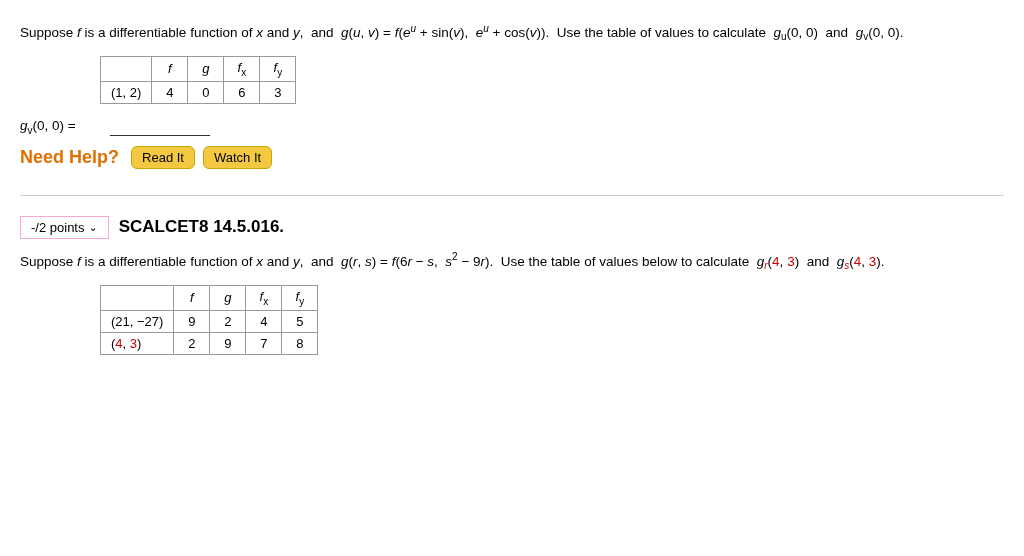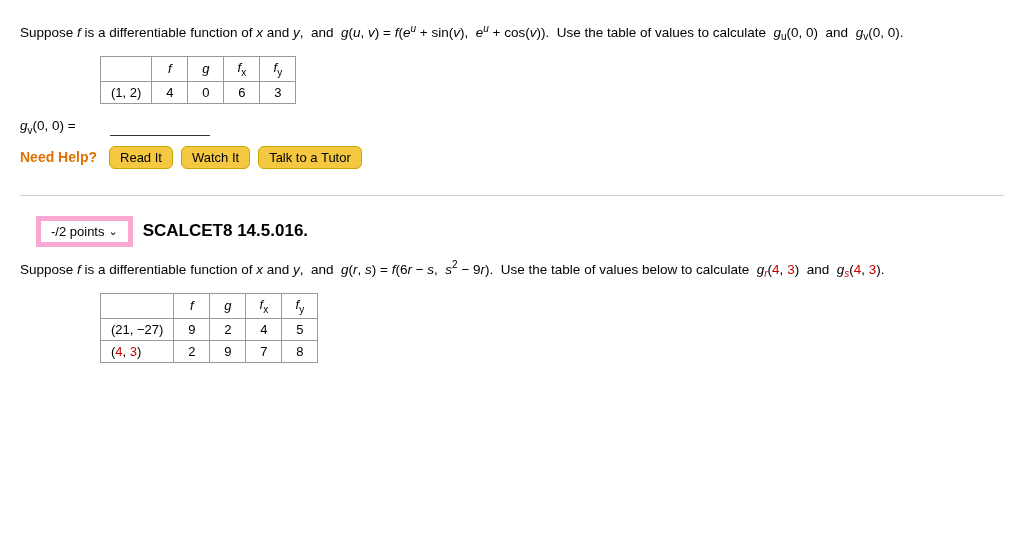--- a/index.html
+++ b/index.html
@@ -63,21 +63,21 @@
     .need-help-row {
       display: flex;
       align-items: center;
       gap: 8px;
       margin-top: 8px;
       margin-bottom: 6px;
     }
     .need-help-label {
       color: #e07000;
       font-weight: bold;
-      font-size: 14px;
+      font-size: 18px;
       margin-right: 4px;
     }
     .help-btn {
       background: #f5c842;
       border: 1px solid #c8a800;
       padding: 3px 10px;
       font-size: 13px;
       cursor: pointer;
       border-radius: 6px;
     }
@@ -86,27 +86,26 @@
       border-top: 1px solid #ccc;
       margin: 10px 0;
     }
     .points-row {
       display: flex;
       align-items: center;
       gap: 10px;
       margin-bottom: 10px;
     }
     .points-badge {
-      border: 5px solid #f9a8d4;
+      border: 1px solid #f9a8d4;
       padding: 3px 10px;
       font-size: 13px;
       display: flex;
       align-items: center;
       gap: 4px;
-      margin-left: 16px;
     }
     .problem-title {
       font-weight: bold;
       font-size: 17px;
     }
     sub { font-size: 10px; }
     sup { font-size: 10px; }
   </style>
 </head>
 <body>
@@ -148,21 +147,20 @@
         <em>g</em><sub>v</sub>(0, 0) =
       </span>
       <input class="answer-input" type="text" style="">
     </div>
   </div>
 
   <div class="need-help-row">
     <span class="need-help-label">Need Help?</span>
     <button class="help-btn">Read It</button>
     <button class="help-btn">Watch It</button>
-    <button class="help-btn">Talk to a Tutor</button>
   </div>
 </div>
 
 <hr class="divider">
 
 <div class="problem-section">
   <div class="points-row">
     <div class="points-badge">
       <span>-/2 points</span>
       <span style="font-size:11px;">⌄</span>

